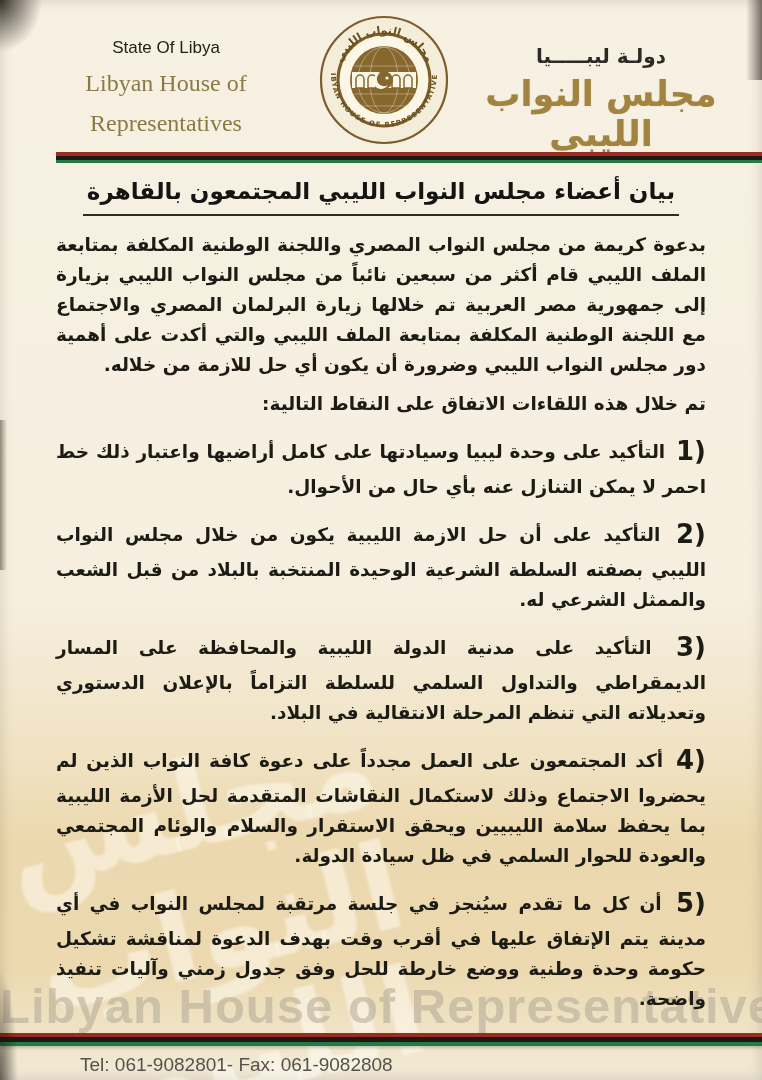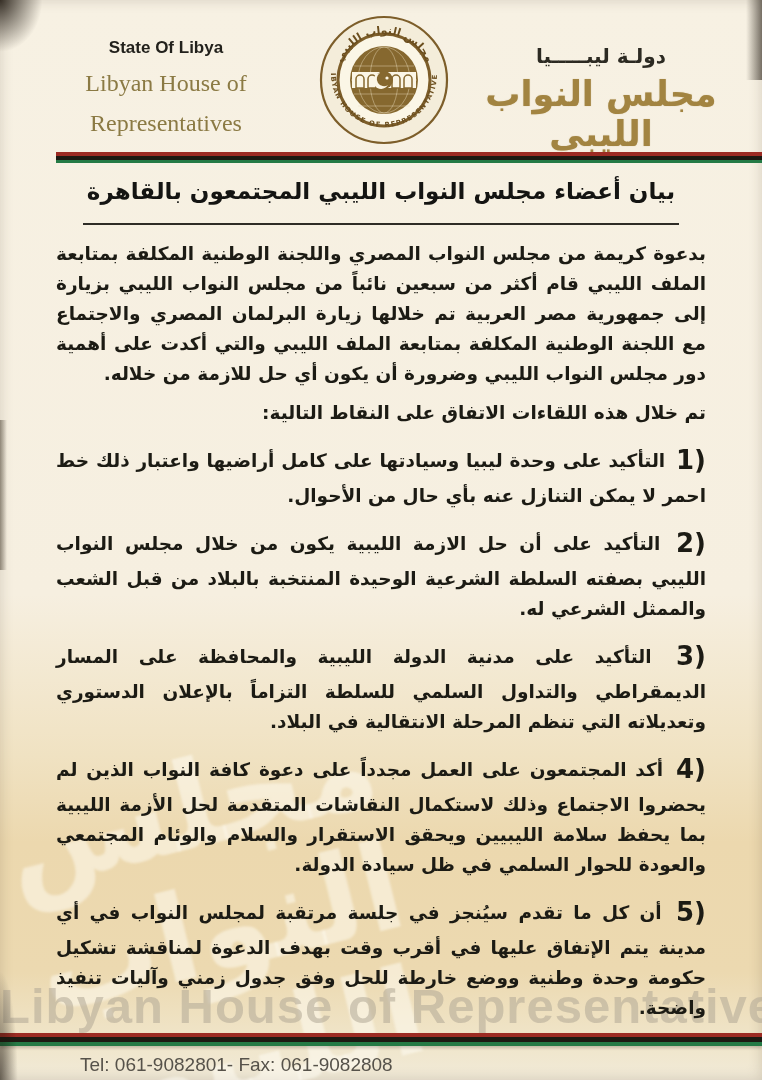--- a/index.html
+++ b/index.html
@@ -35,21 +35,21 @@
   .wm-ar{
     position:absolute;top:740px;left:-60px;width:560px;z-index:0;
     font-size:120px;font-weight:bold;line-height:1.05;
     color:rgba(255,253,246,.5);transform:rotate(-14deg);
     filter:blur(1px);direction:rtl;text-align:center;
   }
   
   .hdr-en{
     position:absolute;left:58px;top:38px;width:216px;text-align:center;z-index:2;
   }
-  .hdr-en .state{font-family:"Liberation Sans",sans-serif;font-weight:bold;
+  .hdr-en .state{font-family:"Liberation Sans",sans-serif;font-weight:normal;
     font-size:17px;color:#22211c;margin-bottom:2px;}
   .hdr-en .house{font-family:"Liberation Serif",serif;
     font-size:24px;line-height:1.15;color:#8b7a44;margin-top:12px;}
   .hdr-ar{
     position:absolute;right:26px;top:44px;width:270px;text-align:center;z-index:2;direction:rtl;
   }
   .hdr-ar .state{font-size:20px;font-weight:bold;color:#2c2a22;letter-spacing:1px;}
   .hdr-ar .house{font-size:35px;font-weight:bold;color:#a28441;margin-top:6px;
     text-shadow:0 0 1px rgba(162,132,65,.5);}
   .logo{position:absolute;left:318px;top:14px;width:132px;height:132px;z-index:2;}
@@ -63,21 +63,21 @@
   .band-bottom{top:1033px;left:0;right:0;height:13px;box-shadow:0 2px 3px rgba(0,0,0,.2);}
   .band-bottom .red{height:4px;} .band-bottom .black{height:5px;} .band-bottom .green{height:4px;}
   
   .content{
     position:absolute;top:178px;left:56px;right:56px;z-index:2;
     direction:rtl;color:#191812;
   }
   .title-wrap{text-align:center;margin-bottom:14px;}
   .title{
     display:inline-block;margin:0;font-size:23px;font-weight:bold;color:#141412;
-    padding:0 4px 19px 4px;border-bottom:2px solid #2e2c26;
+    padding:0 4px 10px 4px;border-bottom:2px solid #2e2c26;
   }
   .para,.point{
     margin:0 0 9px 0;font-size:18.5px;font-weight:bold;line-height:1.62;
     text-align:justify;text-align-last:right;color:#1c1b14;
   }
   .lead{text-align-last:right;margin-bottom:11px;}
   .point{margin-bottom:11px;}
   .ptnum{font-size:26px;font-weight:bold;display:inline-block;
     vertical-align:-2px;padding-left:4px;}
   

